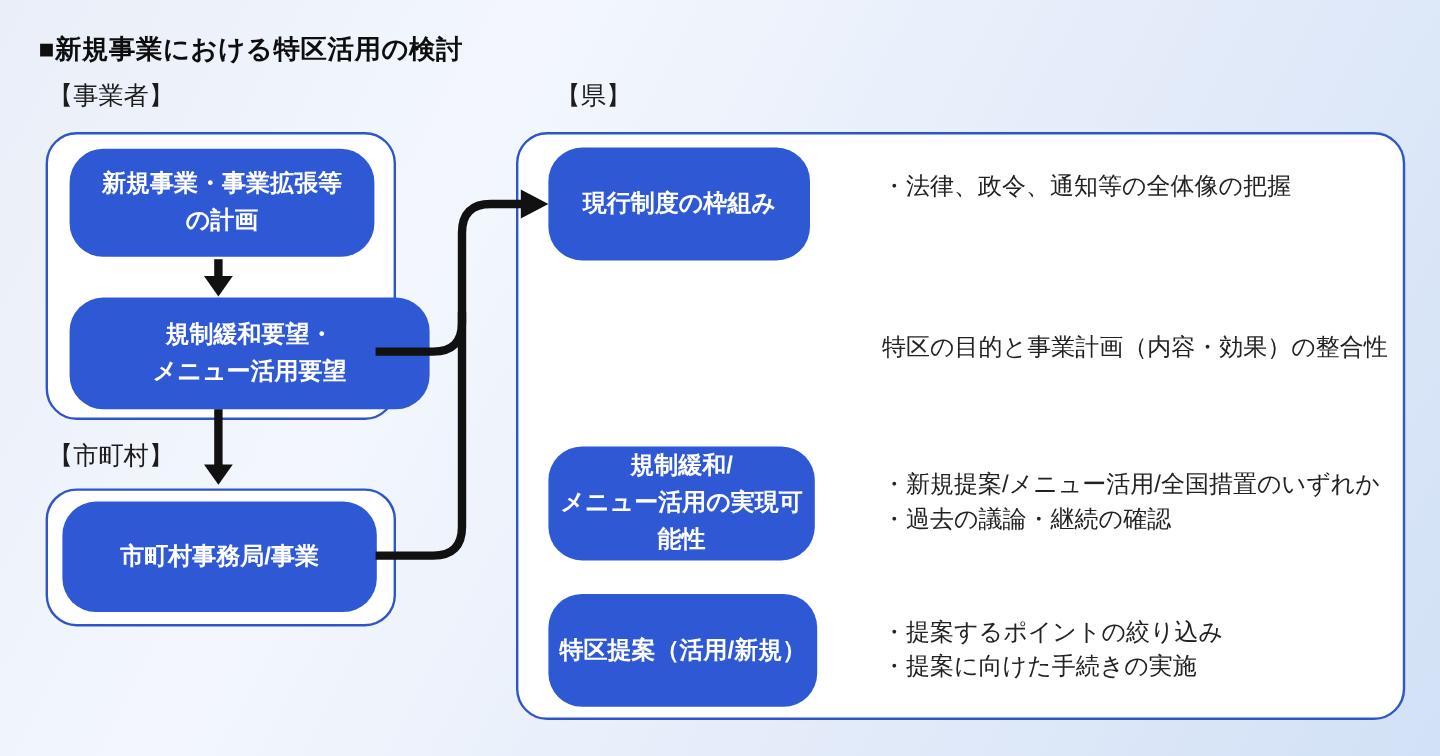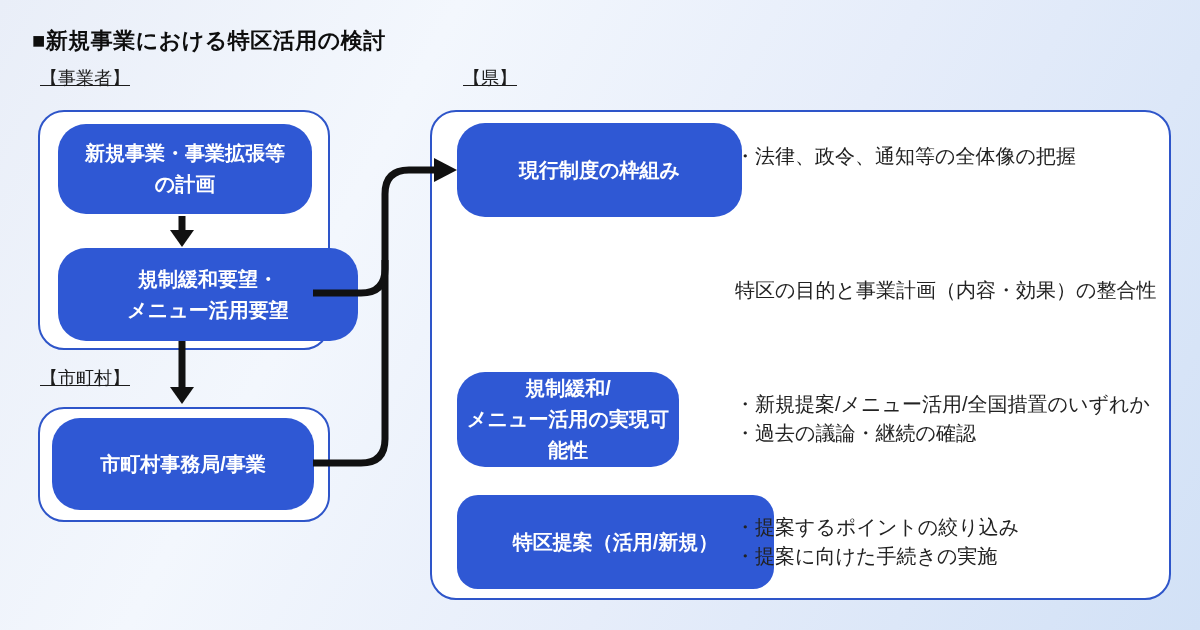--- a/index.html
+++ b/index.html
@@ -13,21 +13,21 @@
     overflow:hidden;
     background:linear-gradient(118deg,#e9eef8 0%,#f3f7fd 30%,#e6edfa 60%,#d2e1f6 100%);
   }
   .page-title{
     position:absolute;left:32px;top:26px;
     font-size:22px;font-weight:bold;color:#0e0e0e;
     letter-spacing:0.5px;
   }
   .seclabel{
     position:absolute;
-    font-size:18px;color:#1c1c1c;text-decoration:underline;
+    font-size:21px;color:#1c1c1c;
   }
   .lbl-operator{left:40px;top:66px;}
   .lbl-pref{left:463px;top:66px;}
   .lbl-muni{left:40px;top:366px;}
   .container{
     position:absolute;
     background:#ffffff;
     border:2px solid #2e55c9;
     border-radius:26px;
     box-sizing:border-box;
@@ -45,24 +45,24 @@
     line-height:1.55;
     display:flex;align-items:center;justify-content:center;
     text-align:center;
     white-space:pre-line;
     box-sizing:border-box;
     padding:4px 6px;
   }
   .node-plan{left:58px;top:124px;width:254px;height:90px;}
   .node-request{left:58px;top:248px;width:300px;height:93px;}
   .node-muni{left:52px;top:418px;width:262px;height:92px;}
-  .node-r1{left:457px;top:123px;width:285px;height:94px;text-align:right;}
+  .node-r1{left:457px;top:123px;width:218px;height:94px;text-align:right;}
   .node-r2{left:457px;top:248px;width:263px;height:94px;}
   .node-r3{left:457px;top:372px;width:222px;height:95px;}
-  .node-r4{left:457px;top:495px;width:317px;height:94px;border-radius:21px;}
+  .node-r4{left:457px;top:495px;width:224px;height:94px;}
   .notes{
     position:absolute;left:735px;
     font-size:20px;line-height:29px;color:#222222;
     white-space:nowrap;
   }
   .notes-r1{top:142px;}
   .notes-r2{top:276px;}
   .notes-r3{top:390px;}
   .notes-r4{top:513px;}
   .flow-svg{

